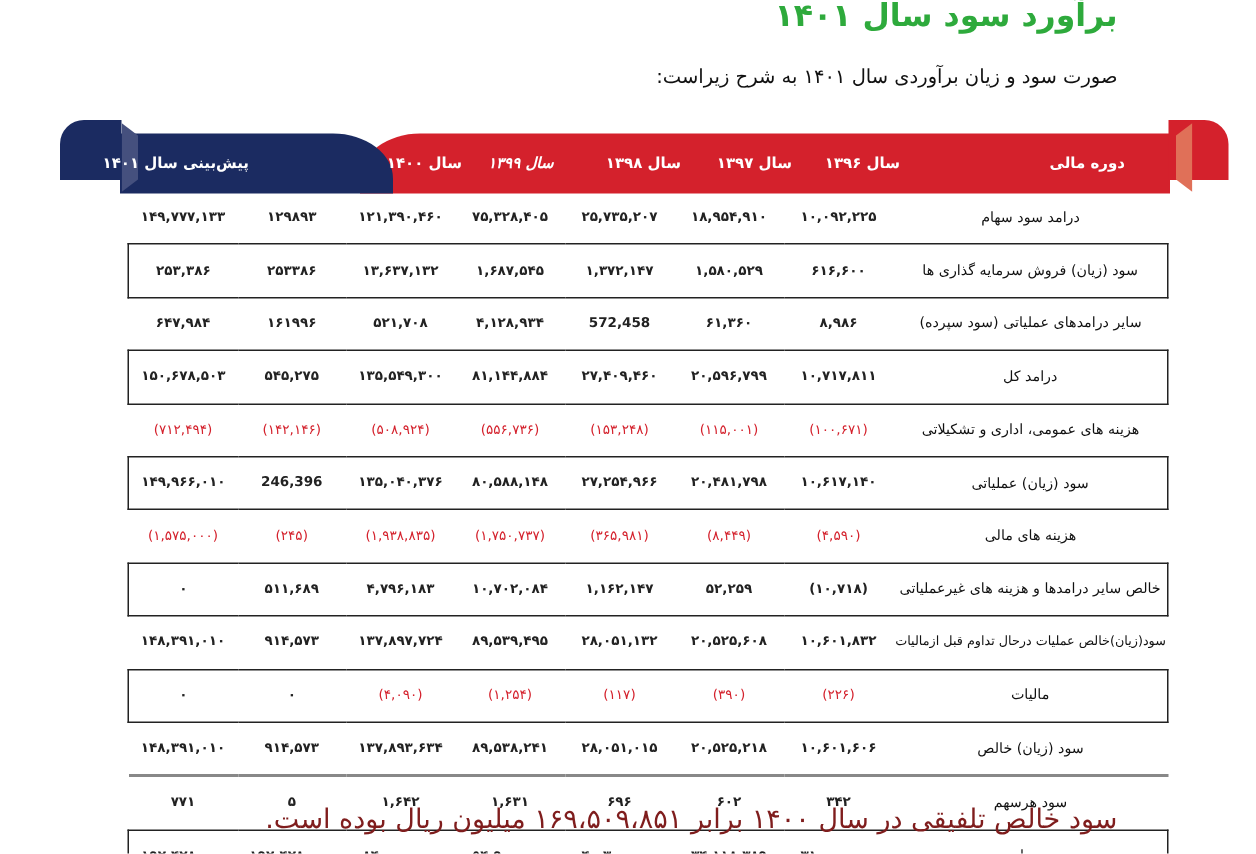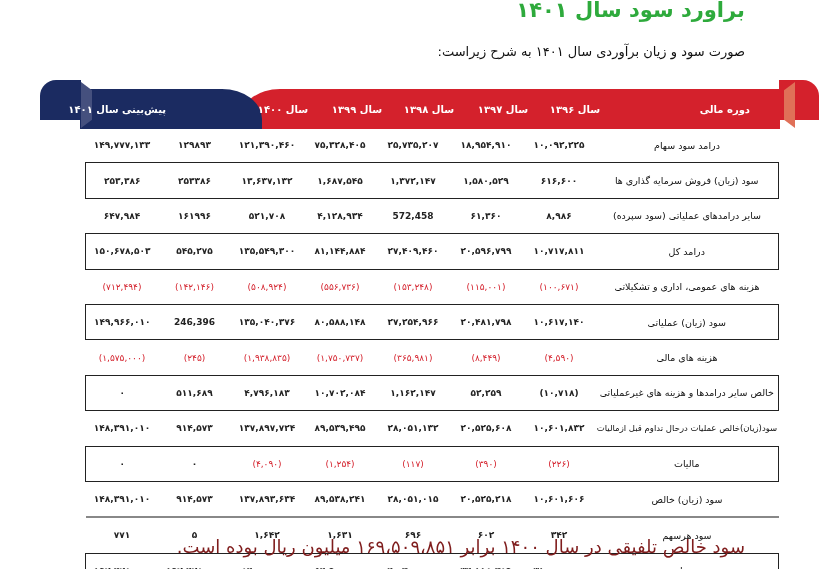--- a/index.html
+++ b/index.html
@@ -51,21 +51,21 @@
   <div class="hdr-blue"></div>
   <div class="hdr-blue-fold"></div>
   <div class="hdr-blue-side"></div>
   <div class="hdr-red-fold"></div>
   <div class="hdr-red-side"></div>
 
   <div class="hdr-cell" style="left:600px;width:110px;">دوره مالی</div>
   <div class="hdr-cell" style="left:490px;width:70px;">سال ۱۳۹۶</div>
   <div class="hdr-cell" style="left:418px;width:70px;">سال ۱۳۹۷</div>
   <div class="hdr-cell" style="left:344px;width:70px;">سال ۱۳۹۸</div>
-  <div class="hdr-cell" style="left:272px;width:70px;">سال ۱۳۹۹</div>
+  <div class="hdr-cell" style="left:259px;width:70px;font-style:italic;">سال ۱۳۹۹</div>
   <div class="hdr-cell" style="left:198px;width:70px;">سال ۱۴۰۰</div>
   <div class="hdr-cell" style="left:128px;width:70px;margin-top:35px;">فصل ۱ – ۱۴۰۱</div>
   <div class="hdr-cell" style="left:44px;width:82px;">پیش‌بینی سال ۱۴۰۱</div>
 </div>
 
 <table class="fin">
   <colgroup>
     <col style="width:183px">
       <col style="width:73px">
       <col style="width:73px">

